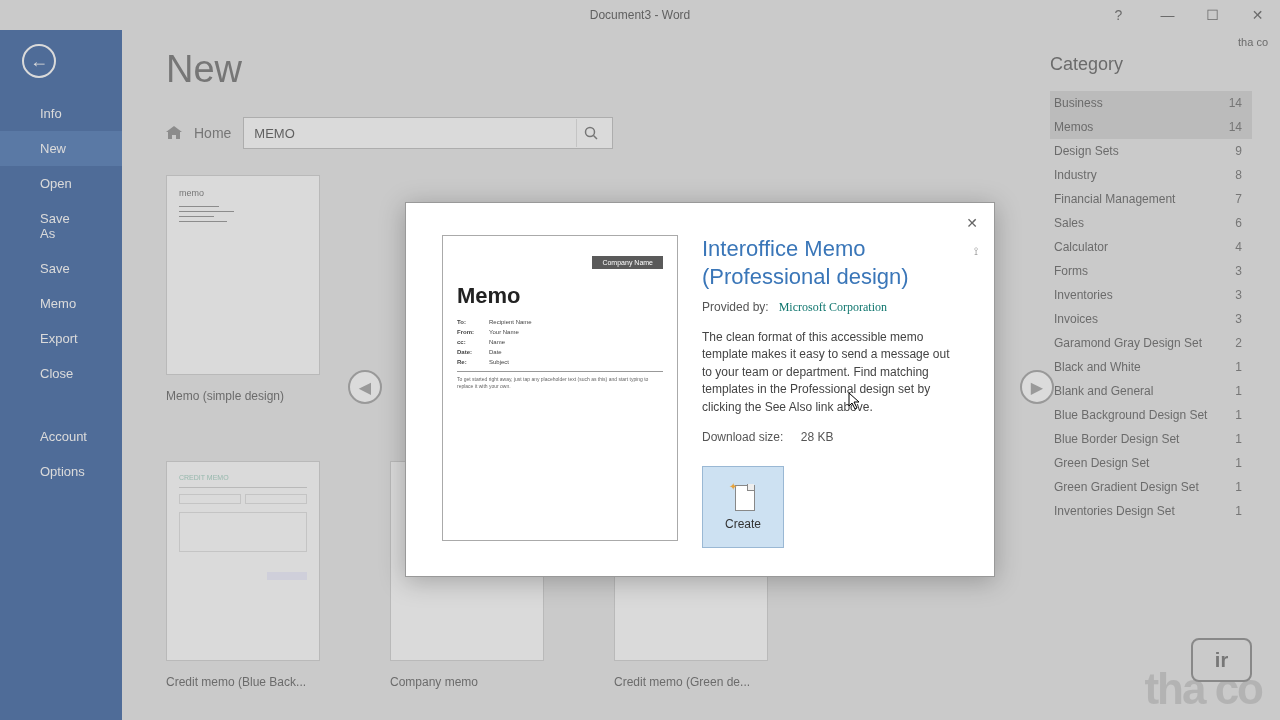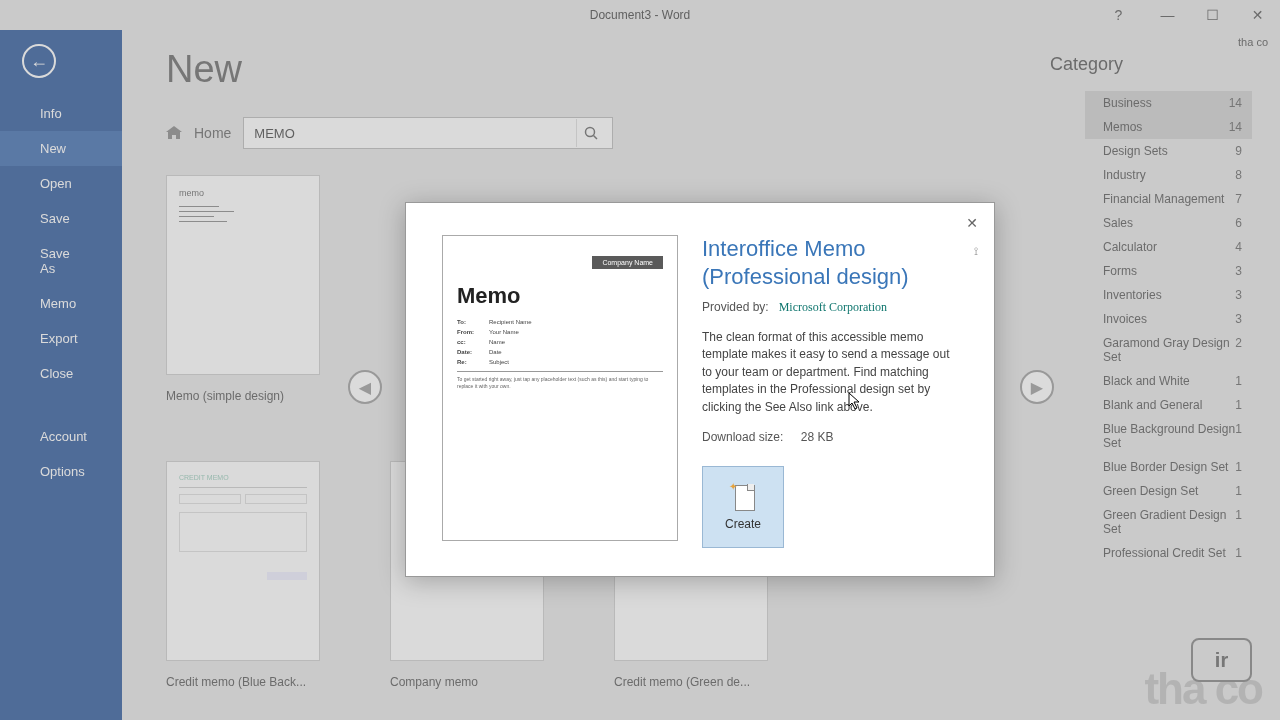--- a/index.html
+++ b/index.html
@@ -32,21 +32,21 @@
 
 .templates-grid { display: flex; flex-wrap: wrap; gap: 58px 70px; }
 .template-card { width: 154px; }
 .template-thumb { width: 154px; height: 200px; border: 1px solid #ccc; background: #fff; padding: 12px; position: relative; cursor: pointer; }
 .template-label { margin-top: 14px; font-size: 12px; color: #555; }
 .thumb-text-sm { font-size: 6px; color: #666; }
 .thumb-title { font-size: 9px; color: #666; font-weight: 500; }
 
 .categories { width: 230px; padding: 24px 28px 0 0; }
 .cat-heading { font-size: 18px; color: #555; margin-bottom: 16px; }
-.cat-item { display: flex; justify-content: space-between; padding: 5px 10px 5px 18px; font-size: 12px; color: #555; cursor: pointer; margin-left: 35px; }
+.cat-item { display: flex; justify-content: space-between; padding: 5px 10px 5px 4px; font-size: 12px; color: #555; cursor: pointer; }
 .cat-item.selected { background: #cfcfcf; }
 .cat-count { color: #666; }
 
 .overlay { position: absolute; inset: 0; background: rgba(150,150,150,0.35); pointer-events: none; }
 .modal { position: absolute; left: 405px; top: 202px; width: 590px; height: 375px; background: #fff; border: 1px solid #999; box-shadow: 0 4px 24px rgba(0,0,0,0.25); padding: 32px 36px 28px 36px; display: flex; gap: 24px; }
 .modal-close { position: absolute; right: 12px; top: 8px; font-size: 14px; color: #666; cursor: pointer; padding: 4px; }
 .modal-pin { position: absolute; right: 12px; top: 38px; font-size: 11px; color: #888; cursor: pointer; padding: 4px; }
 
 .modal-preview { width: 236px; height: 306px; border: 1px solid #aaa; background: #fff; padding: 20px 14px; }
 .preview-company { float: right; background: #5a5a5a; color: #fff; font-size: 7px; padding: 3px 10px; margin-bottom: 14px; }
@@ -94,22 +94,22 @@
 <div class="user-text">tha co</div>
 
 <div class="container">
   <div class="sidebar">
     <div class="back-btn">
       <span class="back-arrow">←</span>
     </div>
     <div class="sidebar-item">Info</div>
     <div class="sidebar-item active">New</div>
     <div class="sidebar-item">Open</div>
+    <div class="sidebar-item">Save As</div>
     <div class="sidebar-item">Save</div>
-    <div class="sidebar-item">Save As</div>
     <div class="sidebar-item">Memo</div>
     <div class="sidebar-item">Export</div>
     <div class="sidebar-item">Close</div>
     <div class="sidebar-spacer"></div>
     <div class="sidebar-item">Account</div>
     <div class="sidebar-item">Options</div>
   </div>
 
   <div class="main">
     <div class="page-title">New</div>
@@ -261,21 +261,21 @@
         </div>
         <div class="cat-item">
           <span>Green Design Set</span>
           <span class="cat-count">1</span>
         </div>
         <div class="cat-item">
           <span>Green Gradient Design Set</span>
           <span class="cat-count">1</span>
         </div>
         <div class="cat-item">
-          <span>Professional Credit Set</span>
+          <span>Inventories Design Set</span>
           <span class="cat-count">1</span>
         </div>
       </div>
   </div>
 </div>
 
 <div class="overlay"></div>
 
 <div class="nav-arrow nav-prev">◀</div>
 <div class="nav-arrow nav-next">▶</div>

